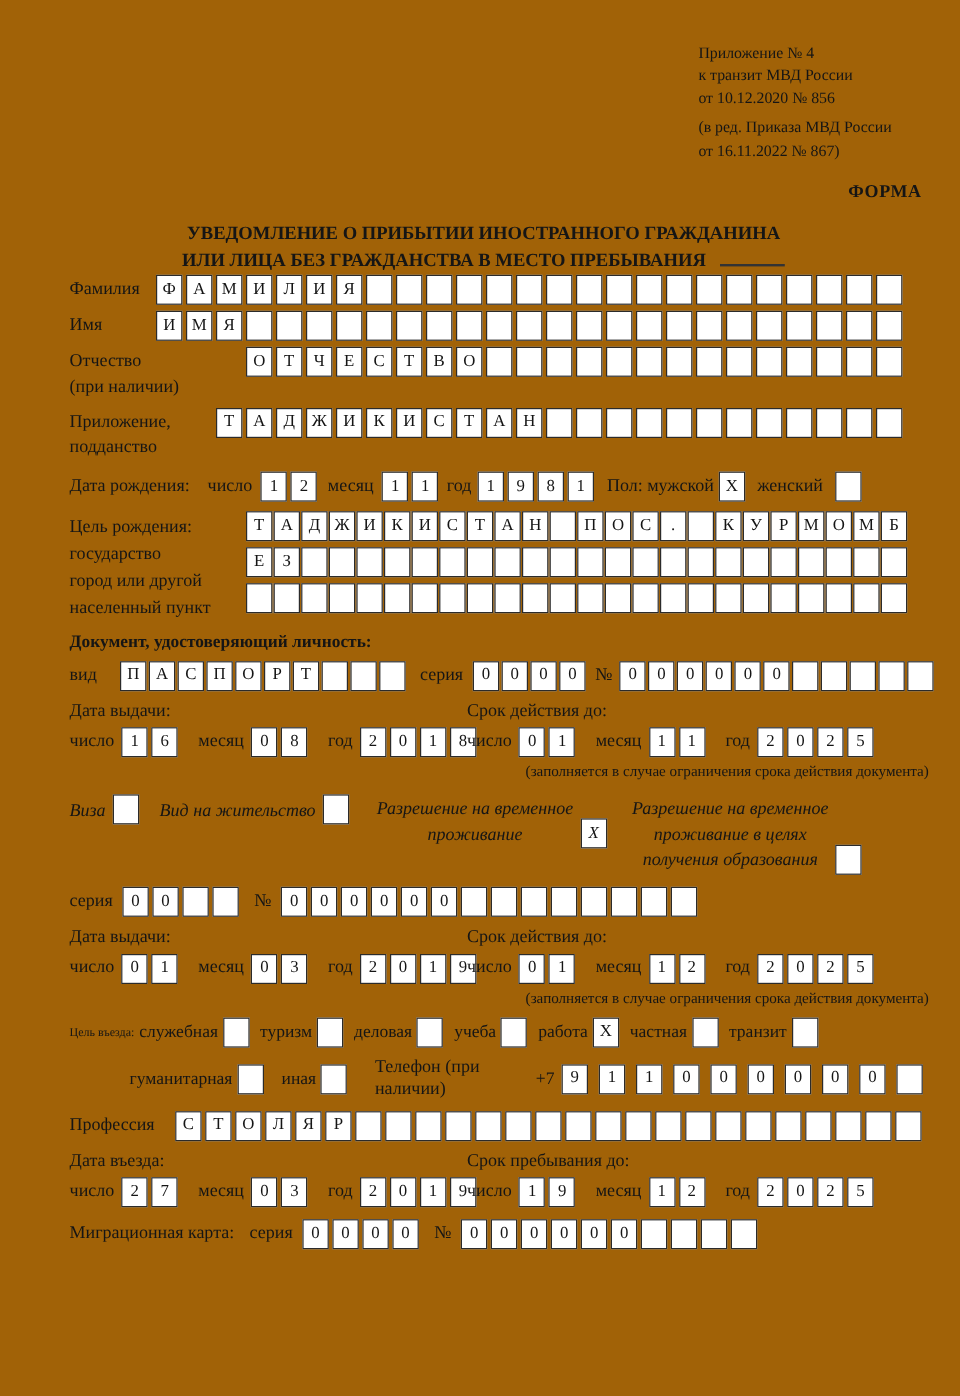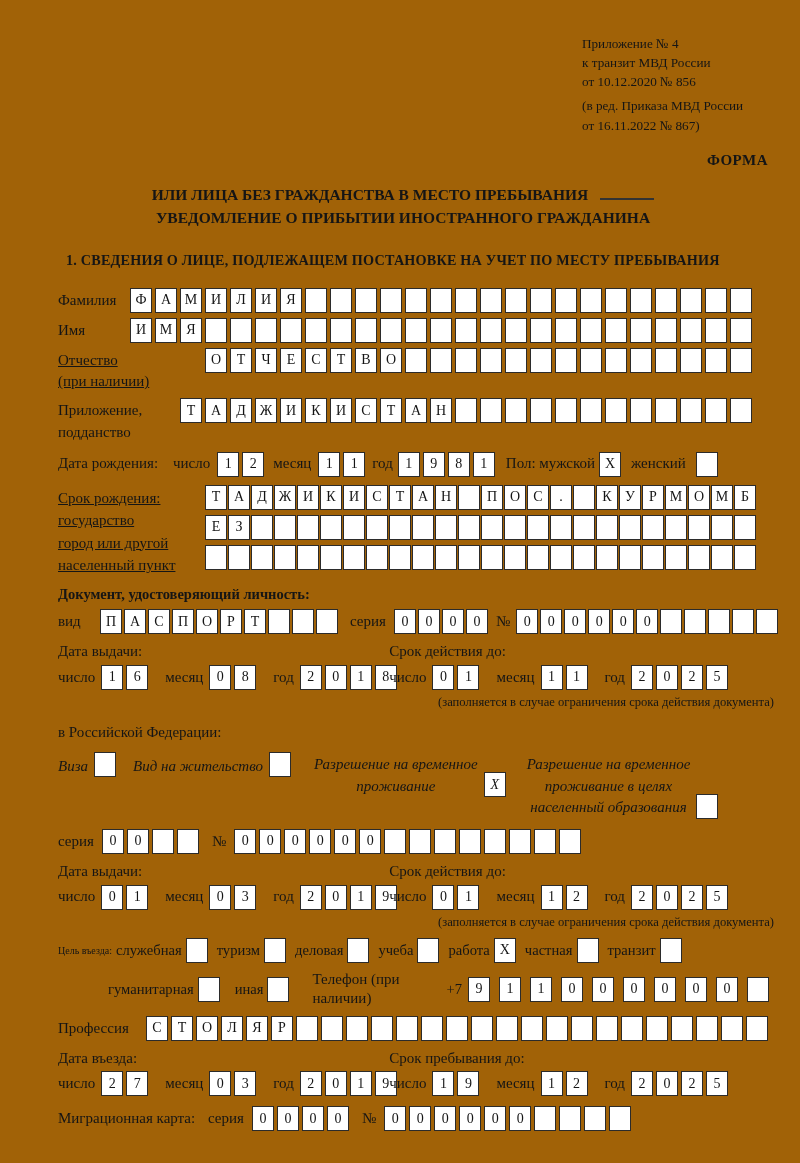--- a/index.html
+++ b/index.html
@@ -13,21 +13,21 @@
   .ref .gap { margin-top:5px; }
   .forma { text-align:right; font-weight:bold; font-size:15px; margin:16px 10px 14px 0; letter-spacing:.5px; }
   .title { text-align:center; font-weight:bold; font-size:15.5px; line-height:1.45; margin:4px 30px 0 0; }
   .t-underline { display:inline-block; width:54px; border-bottom:2px solid #333; margin-left:12px; }
   .sect { font-weight:bold; font-size:14.2px; margin:22px 0 18px 8px; letter-spacing:.2px; }
 
   .frow { display:flex; align-items:flex-start; margin-bottom:5px; }
   .frow.ac { align-items:center; }
   .lbl { flex:none; padding-top:3px; }
   .lbl2 { flex:none; display:flex; flex-direction:column; line-height:1.45; padding-top:2px; }
-  .w72 { width:72px; } .w147 { width:147px;text-decoration:underline; } .w122 { width:122px; } .w115 { width:115px; }
+  .w72 { width:72px; } .w147 { width:147px; } .w122 { width:122px; } .w115 { width:115px; }
 
   .boxes { display:flex; flex-wrap:nowrap; }
   .cbox {
     flex:none; display:inline-flex; width:20px; height:23px; box-sizing:content-box;
     border:1.6px solid #2b2b2b; margin-right:3px; align-items:center; justify-content:center;
     font-size:14px; background:#fff;
   }
   .tight .cbox { margin-right:1px; }
   .vtight .cbox { margin-right:2px; }
   .chk { margin:0 4px; }
@@ -67,25 +67,24 @@
     <div>Приложение № 4</div>
     <div>к транзит МВД России</div>
     <div>от 10.12.2020 № 856</div>
     <div class="gap">(в ред. Приказа МВД России</div>
     <div>от 16.11.2022 № 867)</div>
   </div>
 
   <div class="forma">ФОРМА</div>
 
   <div class="title">
+    <div>УВЕДОМЛЕНИЕ О ПРИБЫТИИ ИНОСТРАННОГО ГРАЖДАНИНА</div>
     <div><span>ИЛИ ЛИЦА БЕЗ ГРАЖДАНСТВА В МЕСТО ПРЕБЫВАНИЯ</span><span class="t-underline"></span></div>
-    <div>УВЕДОМЛЕНИЕ О ПРИБЫТИИ ИНОСТРАННОГО ГРАЖДАНИНА</div>
-  </div>
-
-  <div class="sect">1. СВЕДЕНИЯ О ЛИЦЕ, ПОДЛЕЖАЩЕМ ПОСТАНОВКЕ НА УЧЕТ ПО МЕСТУ ПРЕБЫВАНИЯ</div>
+  </div>
+
 
   <div class="frow">
     <span class="lbl w72">Фамилия</span>
     <span class="boxes">
         <span class="cbox">Ф</span>
         <span class="cbox">А</span>
         <span class="cbox">М</span>
         <span class="cbox">И</span>
         <span class="cbox">Л</span>
         <span class="cbox">И</span>
@@ -225,21 +224,21 @@
         <span class="cbox">1</span>
       </span>
     <span style="margin-left:8px">Пол: мужской</span>
     <span class="cbox chk">X</span>
     <span style="margin-left:6px">женский</span>
     <span class="cbox chk" style="margin-left:10px"></span>
   </div>
 
   <div class="frow" style="margin-top:6px;">
     <span class="lbl2 w147" style="line-height:1.5">
-      <span>Срок рождения:</span>
+      <span>Цель рождения:</span>
       <span>государство</span>
       <span>город или другой</span>
       <span>населенный пункт</span>
     </span>
     <span class="colstack">
       <span class="boxes tight">
           <span class="cbox">Т</span>
           <span class="cbox">А</span>
           <span class="cbox">Д</span>
           <span class="cbox">Ж</span>
@@ -404,21 +403,20 @@
             <span class="cbox">0</span>
             <span class="cbox">2</span>
             <span class="cbox">5</span>
           </span>
       </div>
     </div>
   </div>
   <div class="note">(заполняется в случае ограничения срока действия документа)</div>
 
   <div class="para">
-    <div>в Российской Федерации:</div>
   </div>
 
   <div class="opt-row">
     <span class="opt">
       <span class="olbl">Виза</span>
       <span class="cbox"></span>
     </span>
     <span class="opt" style="margin-right:20px">
       <span class="olbl">Вид на жительство</span>
       <span class="cbox"></span>
@@ -427,21 +425,21 @@
       <span class="multiline">
         <span>Разрешение на временное</span><br>
         <span>проживание</span>
       </span>
       <span class="cbox">X</span>
     </span>
     <span class="opt" style="margin-right:0">
       <span class="multiline">
         <span>Разрешение на временное</span><br>
         <span>проживание в целях</span><br>
-        <span>населенный образования</span>
+        <span>получения образования</span>
       </span>
       <span class="cbox"></span>
     </span>
   </div>
 
   <div class="frow ac" style="margin-top:2px;">
     <span class="ser-lbl" style="margin-top:0">серия</span>
     <span class="boxes">
         <span class="cbox">0</span>
         <span class="cbox">0</span>

